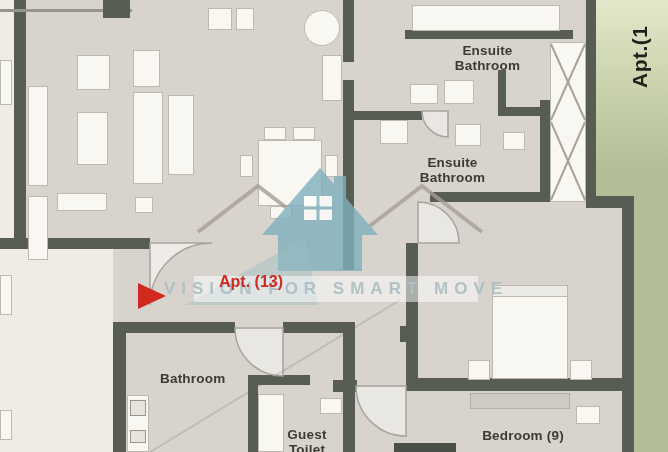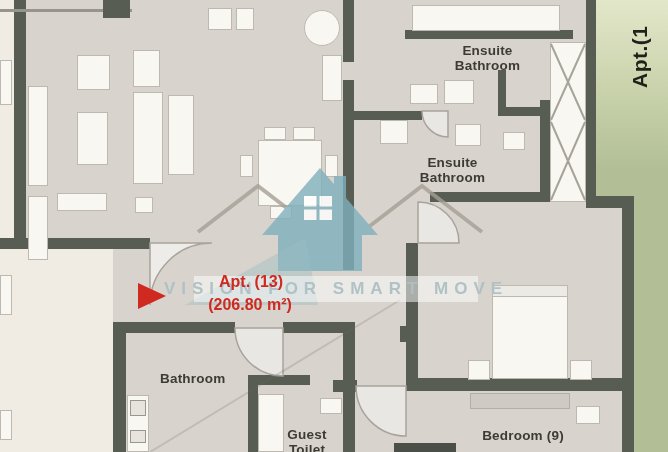--- a/index.html
+++ b/index.html
@@ -170,19 +170,18 @@
   <div class="lbl" style="left:440px;top:44px;width:95px;">Ensuite
 Bathroom</div>
   <div class="lbl" style="left:405px;top:156px;width:95px;">Ensuite
 Bathroom</div>
   <div class="lbl" style="left:468px;top:429px;width:110px;">Bedroom (9)</div>
   <div class="lbl" style="left:160px;top:372px;width:62px;">Bathroom</div>
   <div class="lbl" style="left:278px;top:428px;width:58px;">Guest
 Toilet</div>
 
   <div class="red-lbl" style="left:192px;top:273px;width:118px;font-size:16px;">Apt. (13)</div>
-  <div class="red-lbl" style="left:185px;top:296px;width:130px;font-size:16px;">(206.80 m²)</div>
 
   <div class="entry-arrow"></div>
 
   <div class="side-lbl">Apt.(1</div>
 
 </div>
 
 </body></html>

